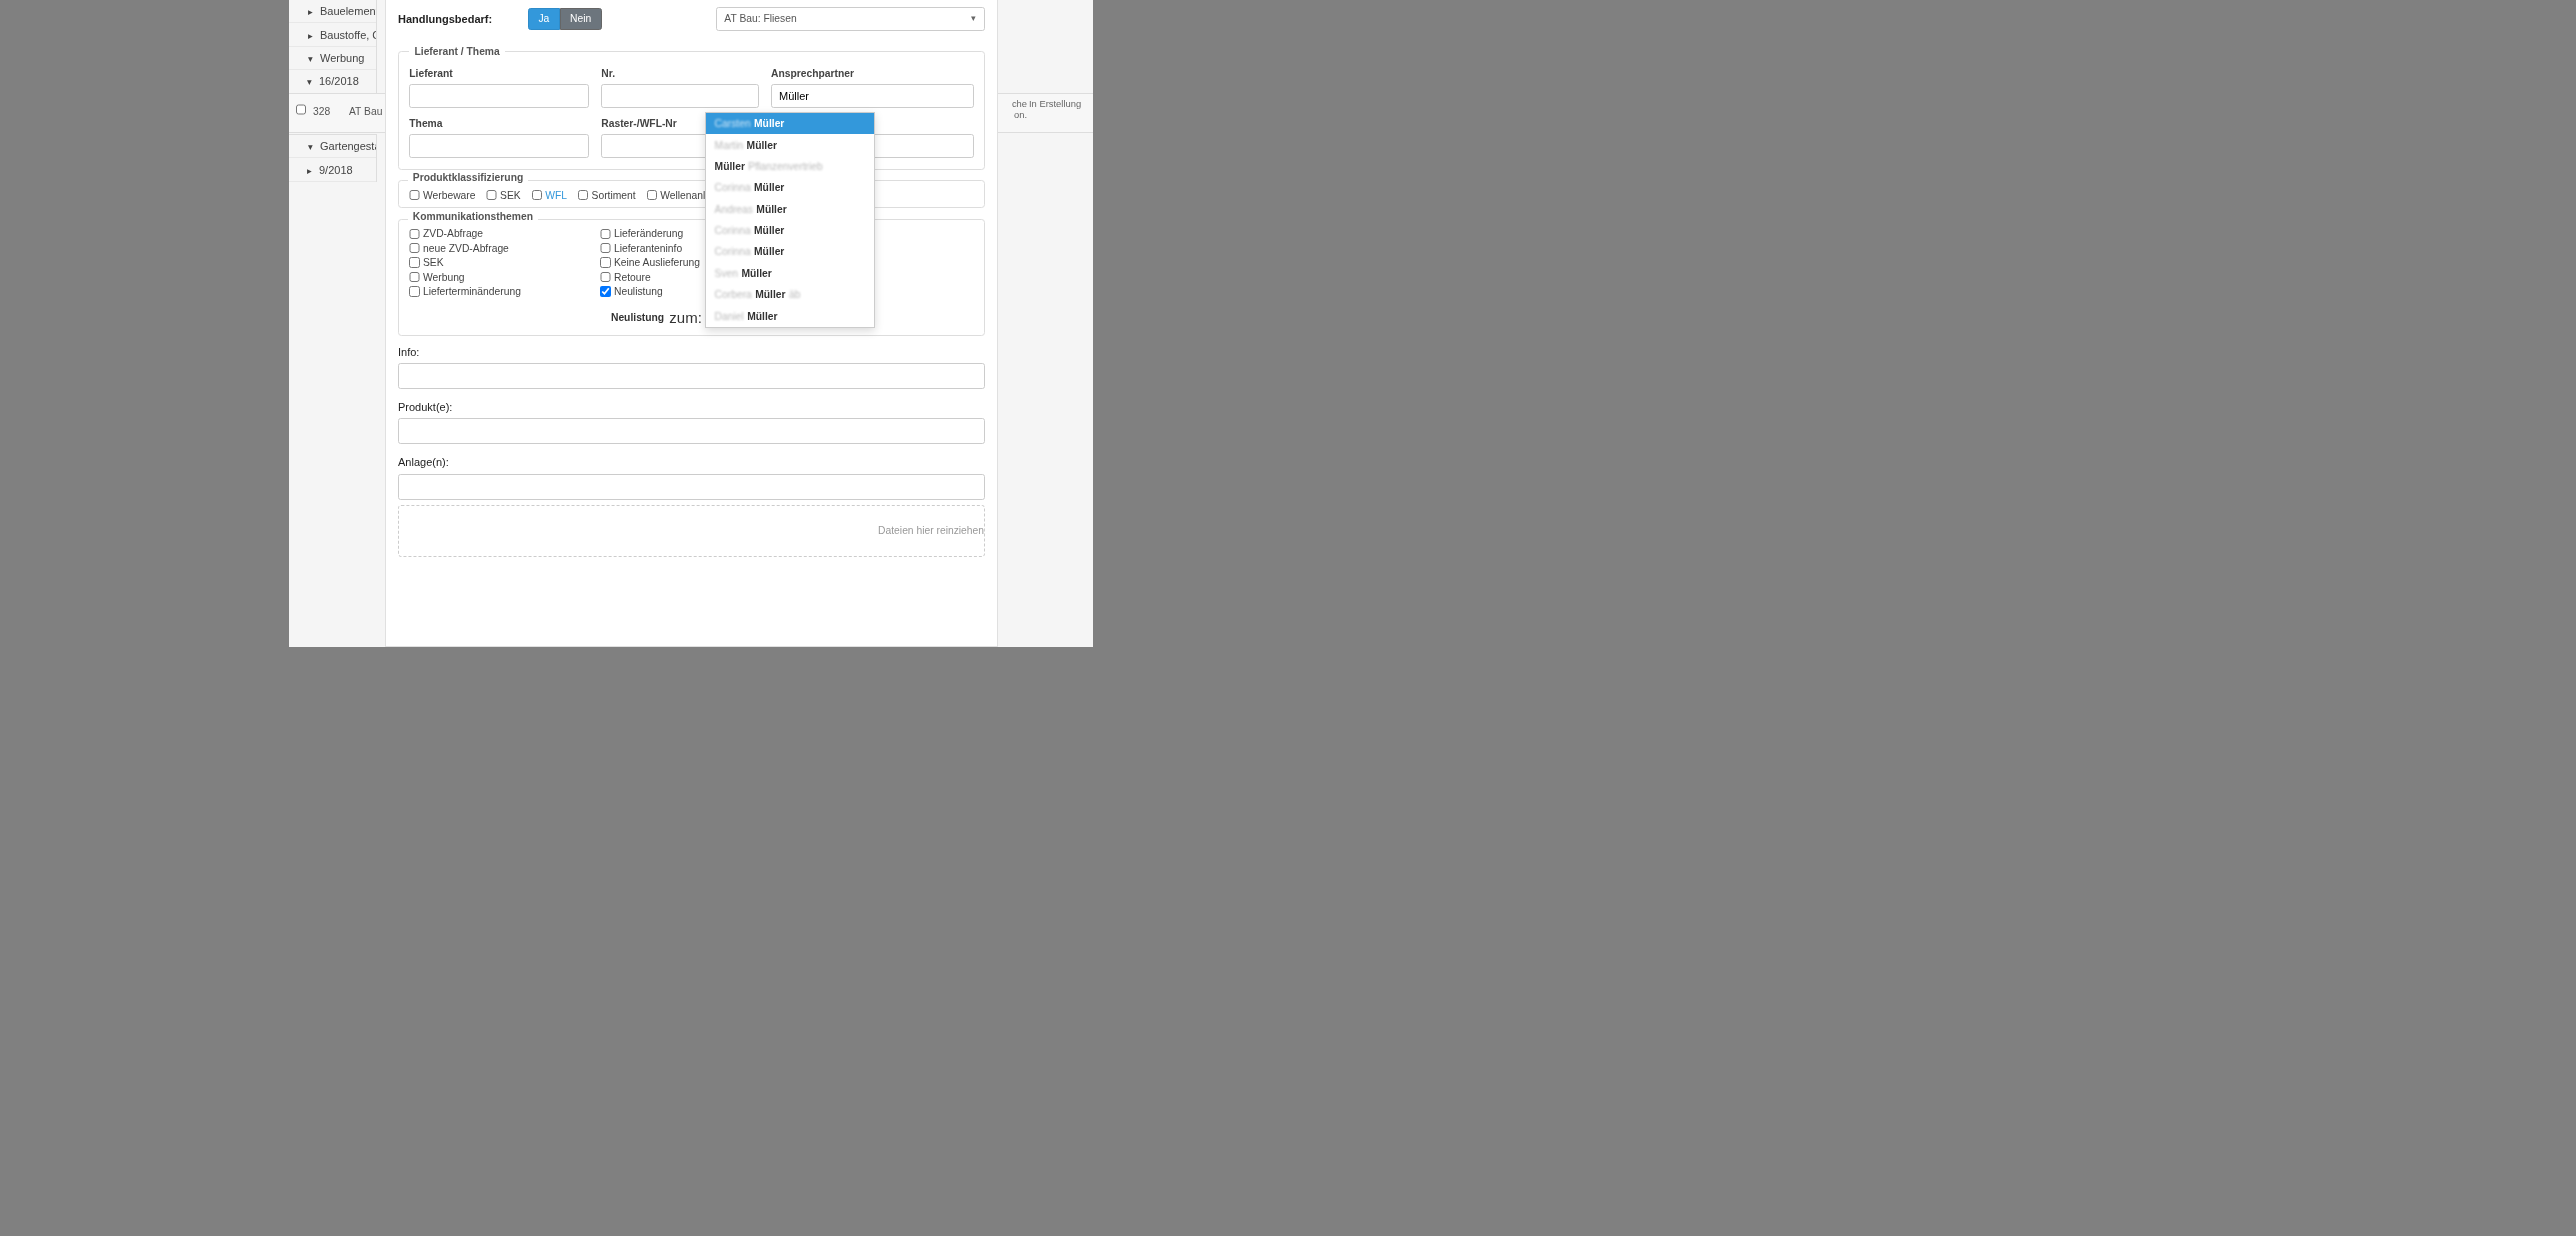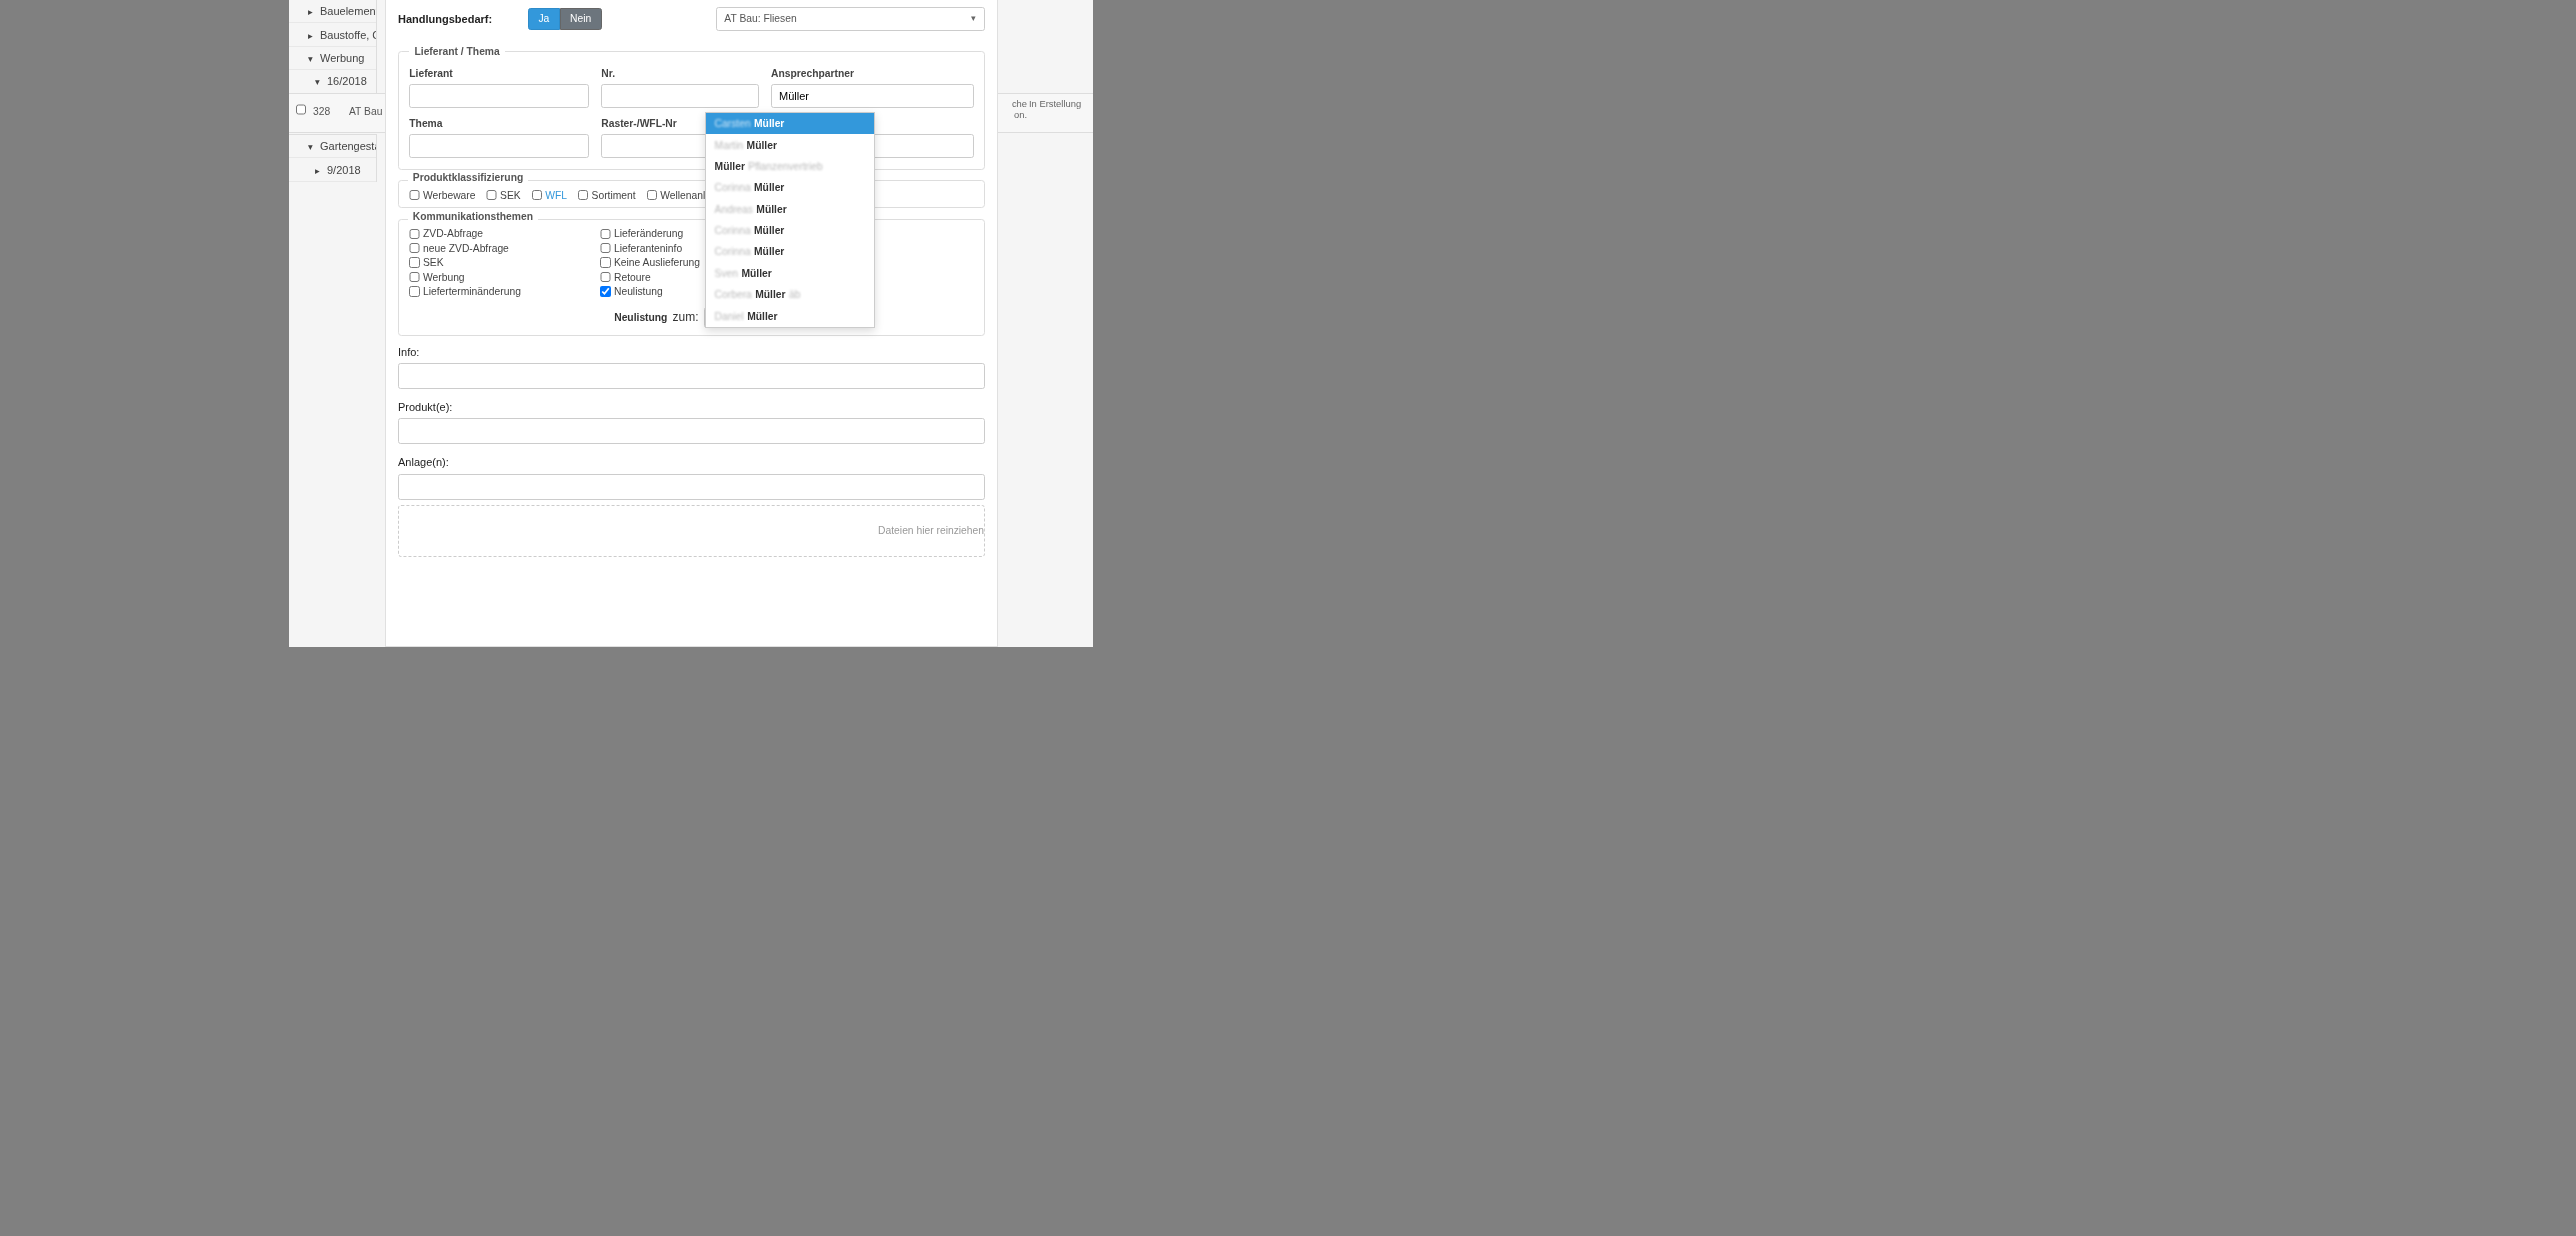--- a/index.html
+++ b/index.html
@@ -1,21 +1,21 @@
 <!DOCTYPE html>
 <html style="font-size:13.7px"><head>
 <meta charset="utf-8">
 <style>
 * { box-sizing: border-box; margin: 0; padding: 0; }
 body { font-family: -apple-system, BlinkMacSystemFont, "Segoe UI", Arial, sans-serif; background: #808080; font-size: 11px; color: #333; }
 .app { position: relative; width: 100%; height: 647px; overflow: hidden; }
 .bg-panel { position: absolute; top: 0; left: 289px; width: 804px; height: 647px; background: #f5f5f5; }
 .sidebar { position: absolute; top: 0; left: 289px; width: 88px; background: #f5f5f5; border-right: 0.9px solid #ddd; }
 .tree-item { padding: 5.2px 6.9px 5.2px 19px; border-bottom: 0.9px solid #e8e8e8; white-space: nowrap; overflow: hidden; color: #444; position: relative; }
-.tree-item.l2 { padding-left: 26px; }
+.tree-item.l2 { padding-left: 18px; }
 .tree-item.l3 { padding-left: 43px; }
 .chev { display: inline-block; width: 8.6px; margin-right: 3.4px; font-size: 9.4px; }
 .data-row { position: absolute; top: 93px; left: 289px; width: 804px; height: 40px; background: #f7f7f7; border-top: 0.9px solid #ddd; border-bottom: 0.9px solid #ddd; }
 .data-row .cbcell { position: absolute; left: 6.9px; top: 10.3px; }
 .data-row .idcell { position: absolute; left: 24px; top: 12px; font-size: 10.3px; color: #555; }
 .data-row .namecell { position: absolute; left: 60px; top: 12px; font-size: 10.3px; color: #555; }
 .rightcol1 { position: absolute; left: 994px; top: 98px; font-size: 9.4px; color: #666; text-align: right; width: 33px; }
 .rightcol2 { position: absolute; left: 1029px; top: 98px; font-size: 9.4px; color: #666; }
 .modal { position: absolute; top: 0; left: 385px; width: 613px; background: #fff; border-left: 0.9px solid #e0e0e0; border-right: 0.9px solid #e0e0e0; border-bottom: 0.9px solid #e0e0e0; padding: 0; height: 647px; overflow: hidden; }
 .modal-inner { padding: 0 12px; }
@@ -42,21 +42,21 @@
 .col-email { flex: 1; }
 .inline-section { border: 0.9px solid #ddd; border-radius: 3.4px; padding: 8.6px 10.3px 6.9px 10.3px; margin-bottom: 10.3px; position: relative; }
 .inline-section .legend { position: absolute; top: -8.6px; left: 8.6px; background: #fff; padding: 0 5.2px; font-size: 10.3px; color: #555; font-weight: 600; }
 .cb-row { display: flex; gap: 4px; align-items: center; flex-wrap: wrap; }
 .cb-row label { font-size: 10.3px; color: #444; margin-right: 6.9px; display: inline-flex; align-items: center; gap: 3.4px; }
 .cb-row a { color: #3398db; text-decoration: none; }
 .komm-grid { display: grid; grid-template-columns: 1fr 1fr 1fr; gap: 3.4px 8.6px; }
 .komm-grid label { font-size: 10.3px; color: #444; display: inline-flex; align-items: center; gap: 3.4px; }
 .neulistung-row { display: flex; justify-content: center; align-items: center; margin-top: 10.3px; gap: 5.2px; }
 .neulistung-row strong { font-size: 10.3px; }
-.neulistung-row span { font-size: 12px; text-align: right; }
+.neulistung-row span { font-size: 15px; text-align: right; }
 .small-input { width: 65px; height: 20.6px; border: 0.9px solid #ccc; border-radius: 2.6px; }
 .field-block { margin-bottom: 12px; }
 .field-block label { font-weight: 400; font-size: 11px; color: #222; display: block; margin-bottom: 5.2px; }
 .full-input { width: 100%; height: 26px; border: 0.9px solid #ccc; border-radius: 2.6px; padding: 0 6.9px; }
 .dropzone { border: 1.7px dashed #ccc; border-radius: 3.4px; height: 52px; display: flex; align-items: center; justify-content: flex-end; color: #999; font-size: 10.3px; margin-top: 5.2px; }
 .dropdown-menu { position: absolute; top: 112px; left: 319px; width: 170px; background: #fff; border: 0.9px solid #ccc; box-shadow: 0 3.4px 8.6px rgba(0,0,0,0.15); z-index: 10; }
 .dd-item { padding: 5.2px 8.6px; font-size: 10.3px; cursor: pointer; display: flex; gap: 3.4px; }
 .dd-item.active { background: #3398db; color: #fff; }
 .dd-item .blur { color: #bbb; filter: blur(1.1px); }
 .dd-item.active .blur { color: #cfe6f7; }

